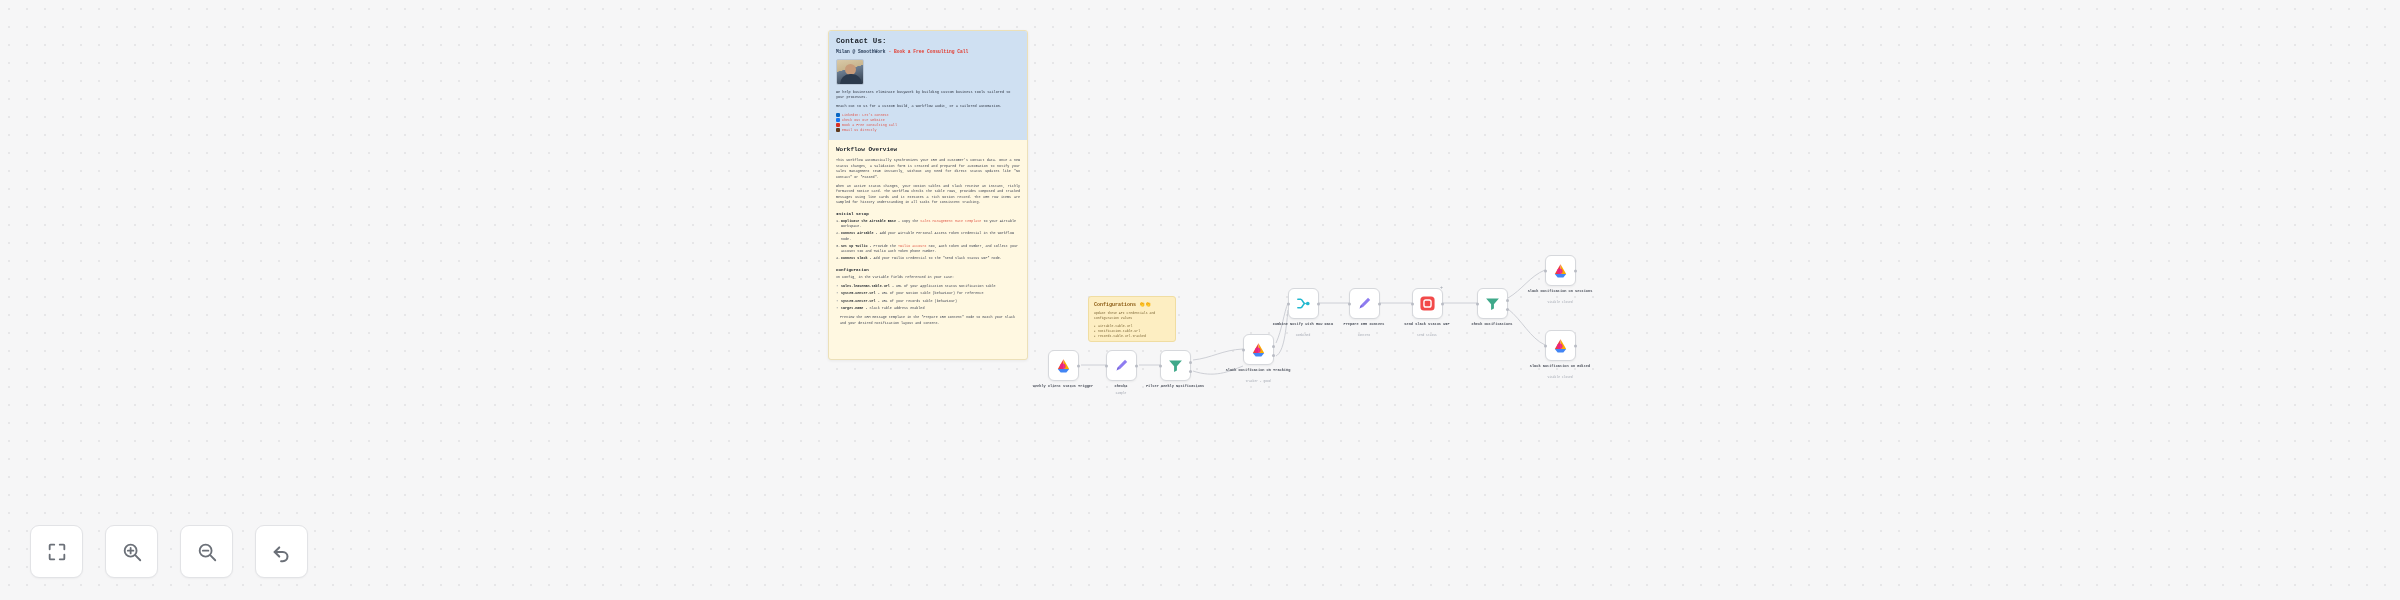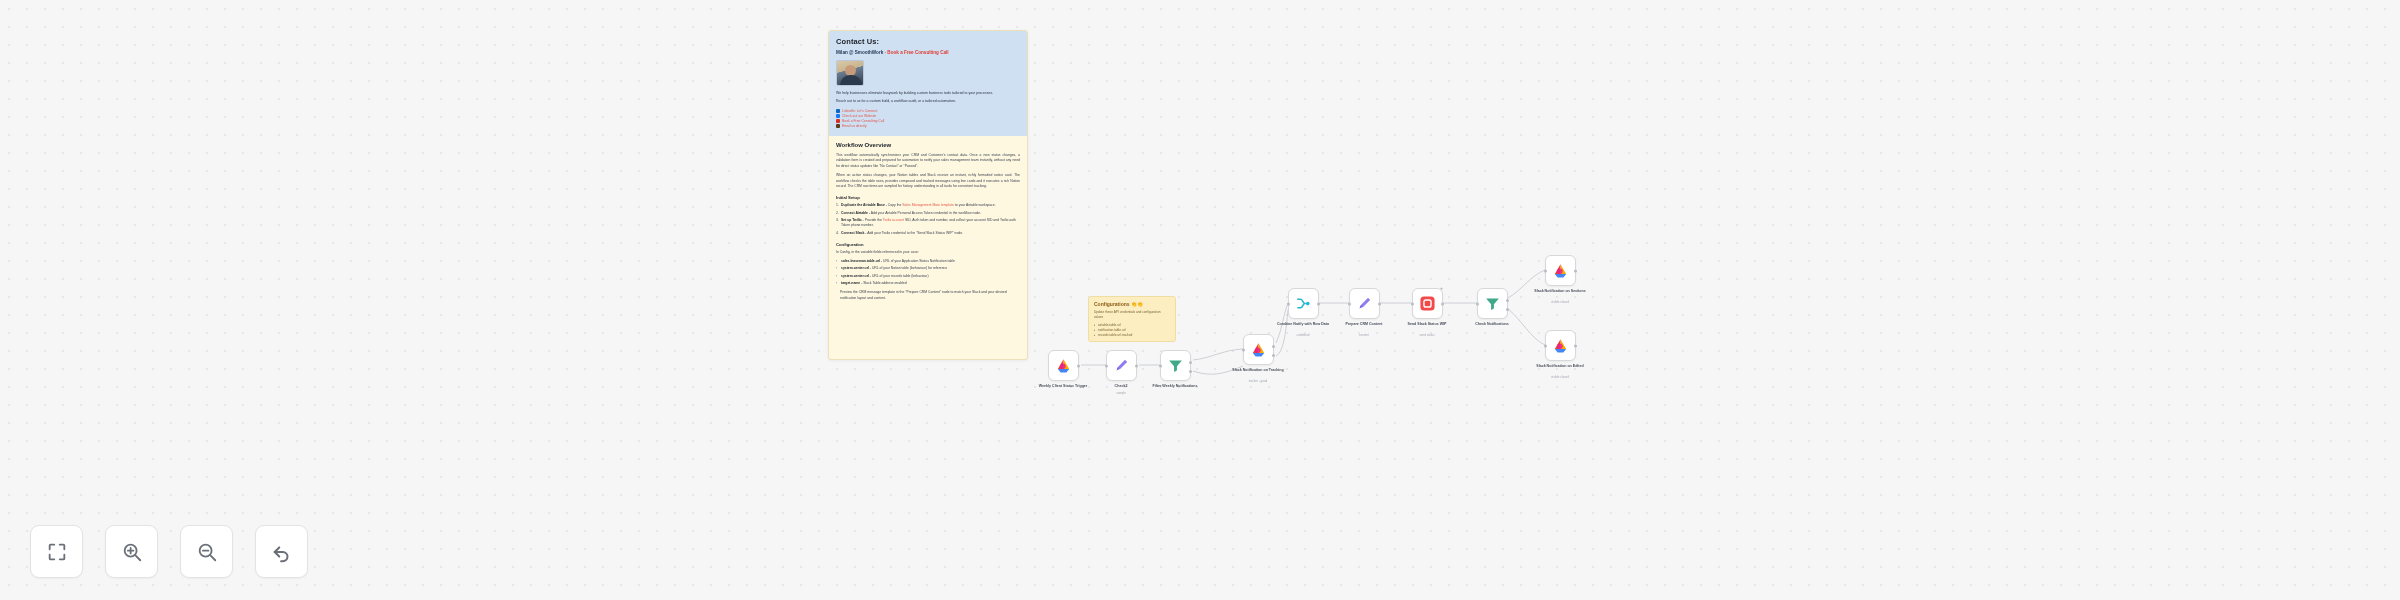--- a/index.html
+++ b/index.html
@@ -10,20 +10,21 @@
     background: #f7f7f8;
   }
 
   
   #canvas {
     position: absolute; inset: 0;
     background-color: #f6f6f7;
     background-image:
       radial-gradient(circle, #e6e6e8 1px, transparent 1.2px);
     background-size: 18px 18px;
+    font-family: Liberation Mono, monospace;
   }
 
   
   #doc-note {
     position: absolute;
     left: 828px; top: 30px;
     width: 200px; height: 330px;
     background: #fff8e1;
     border: 1px solid #ece0b8;
     border-radius: 3px;

